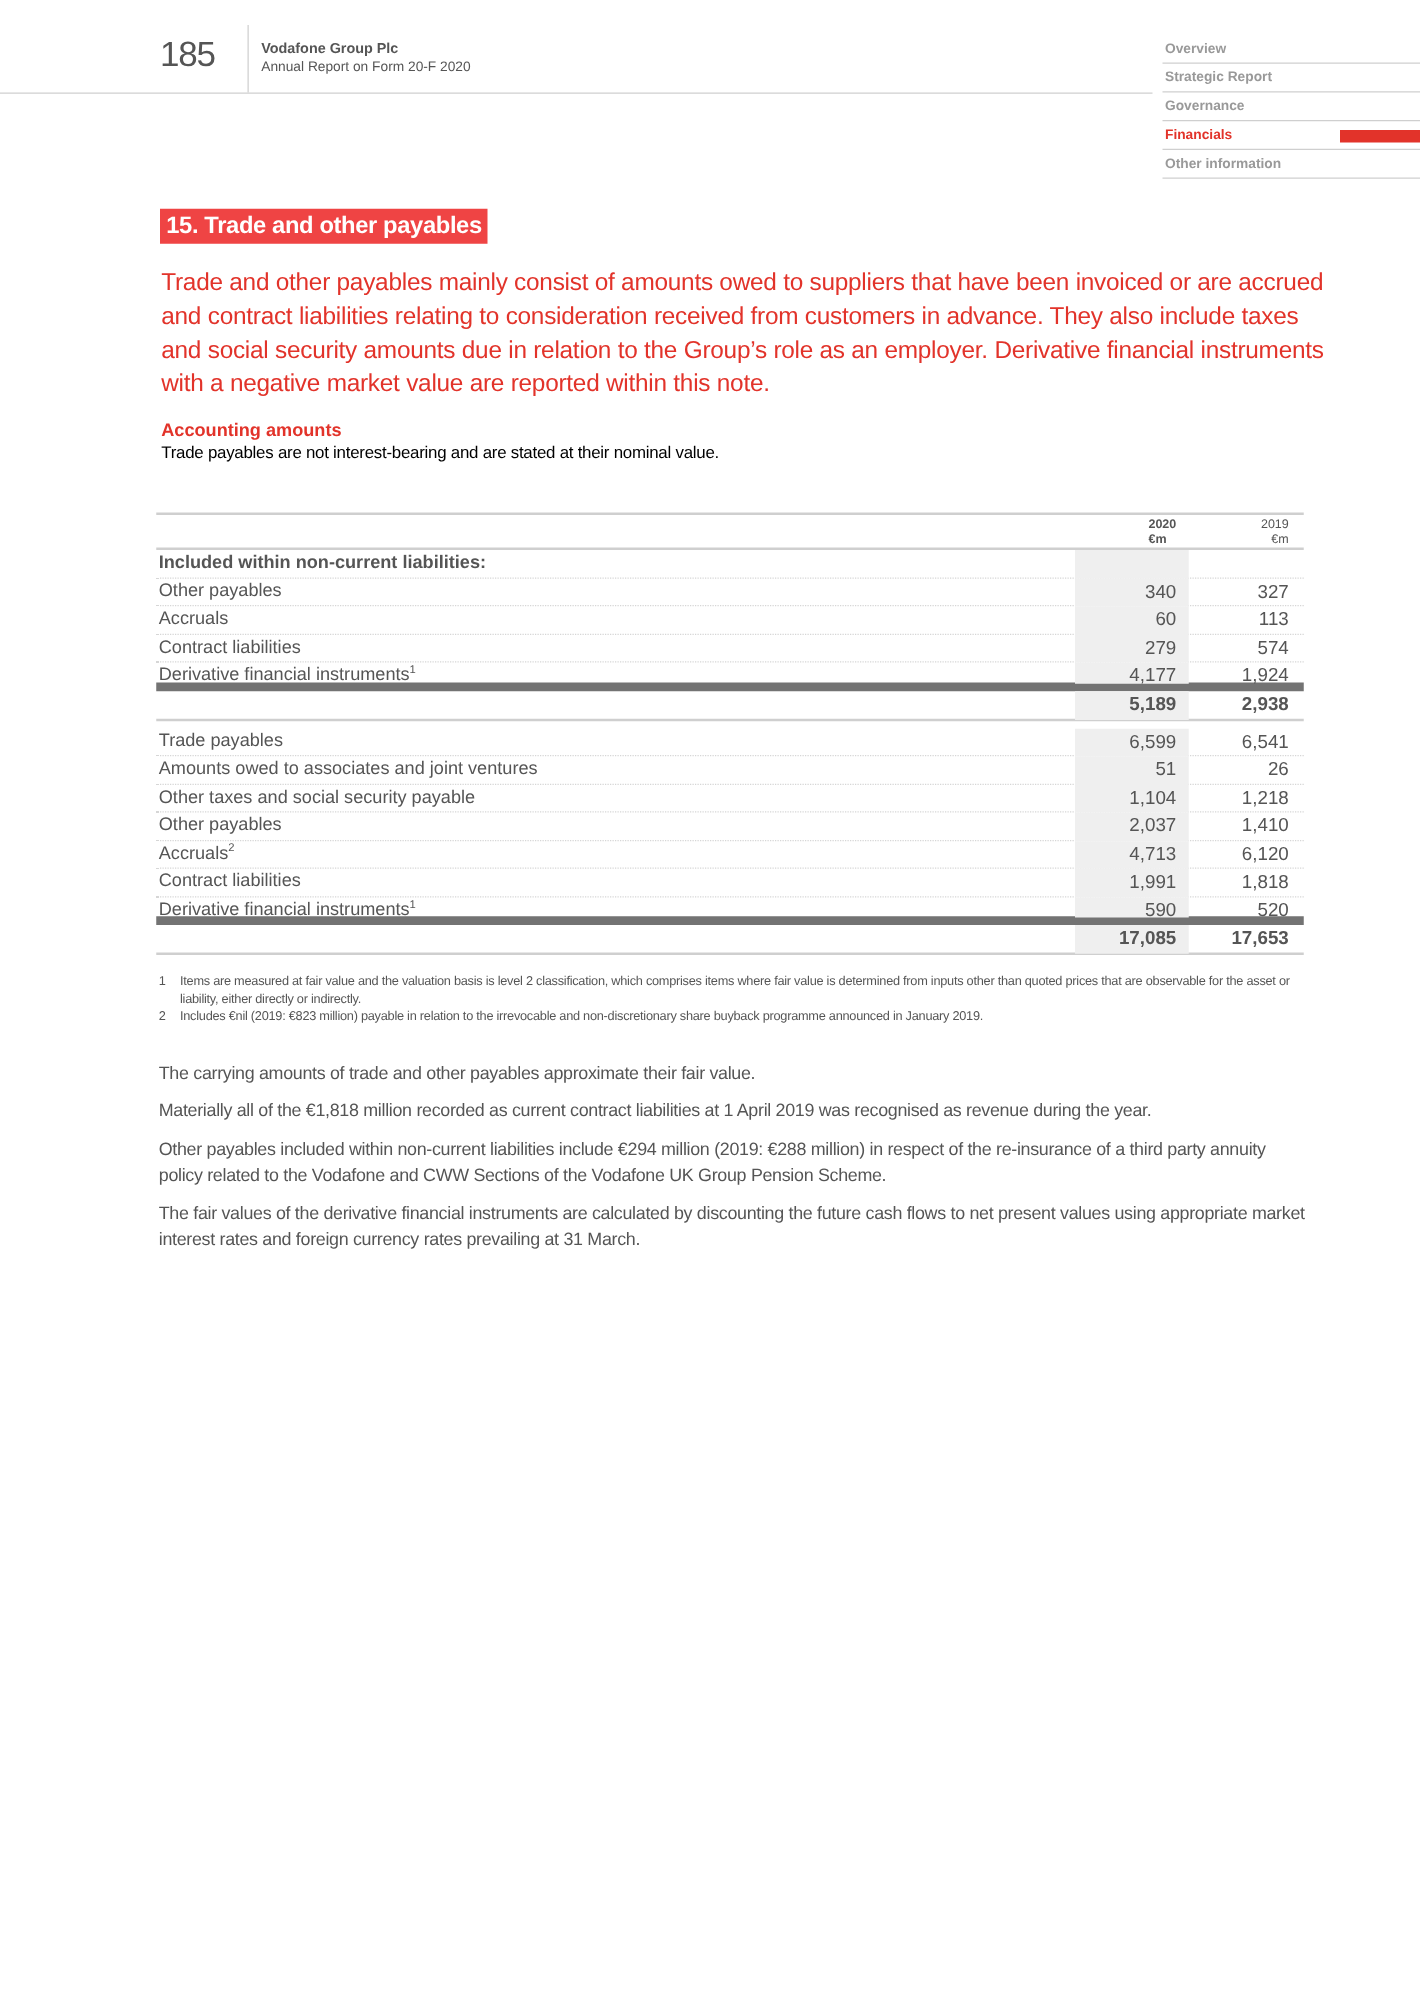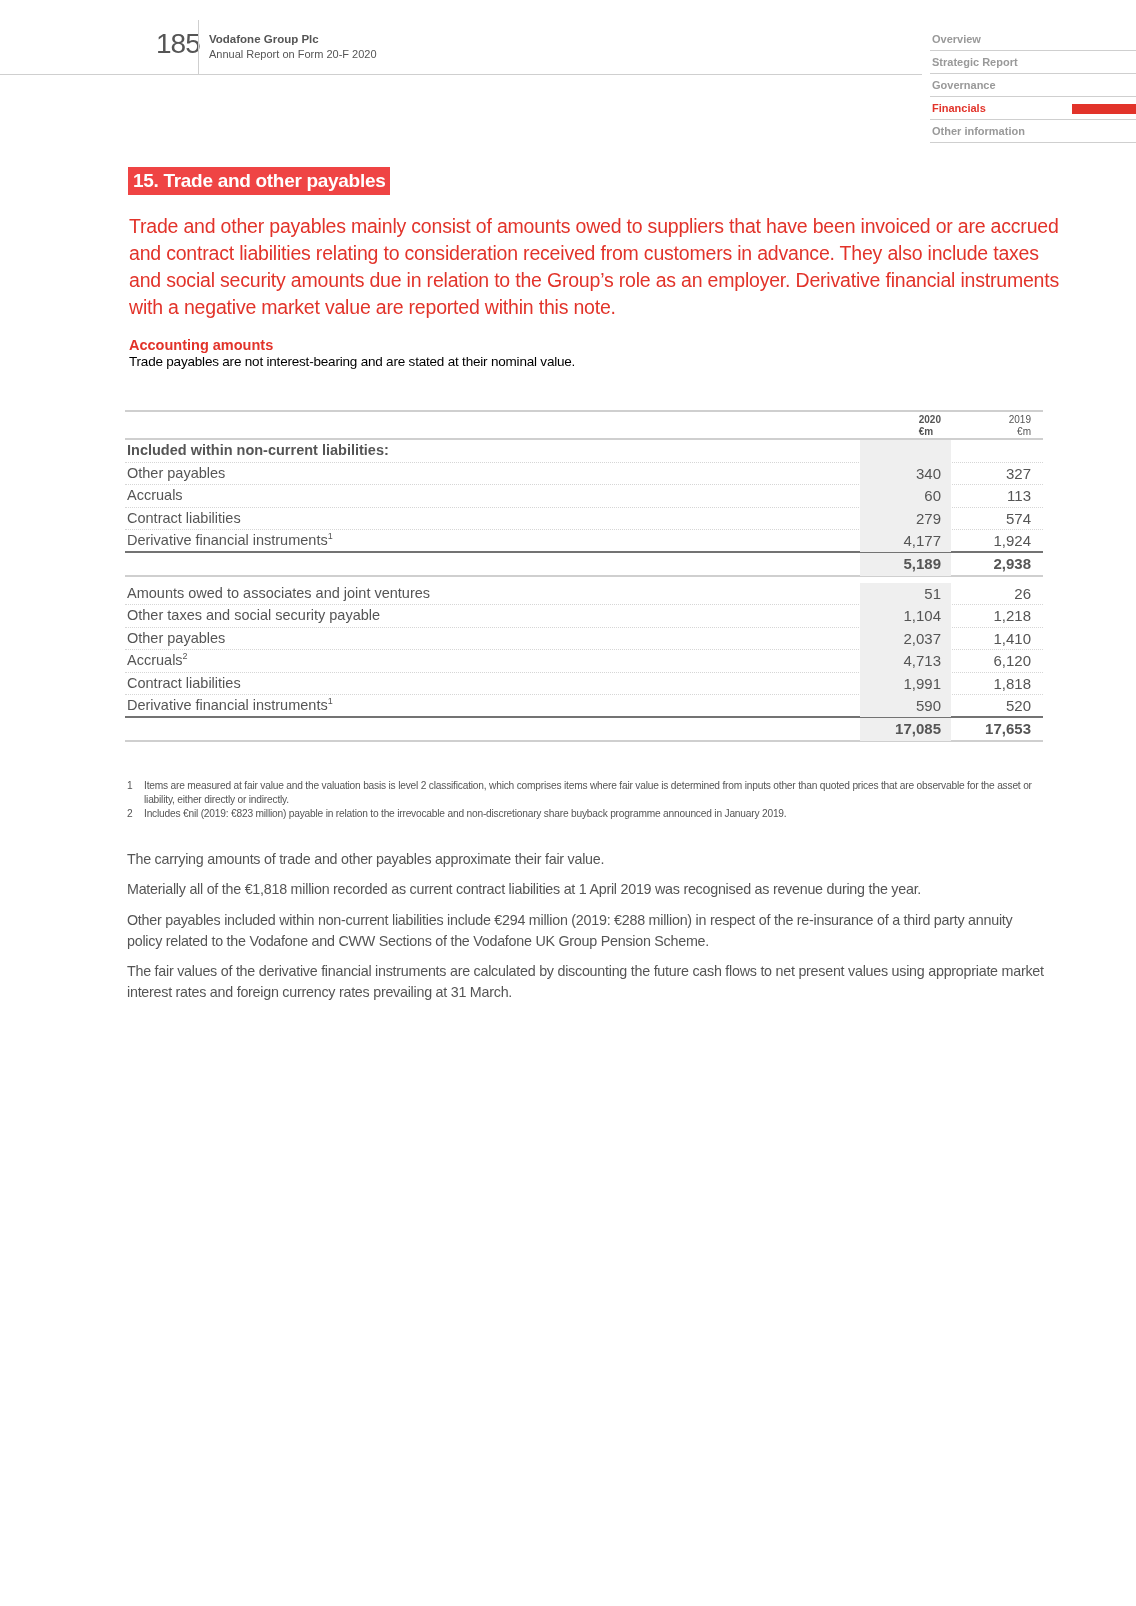--- a/index.html
+++ b/index.html
@@ -1,18 +1,18 @@
 <!DOCTYPE html>
 <html><head>
 <meta charset="utf-8">
 <style>
   html, body { margin:0; padding:0; background:#ffffff; }
   body { width:1136px; height:1606px; position:relative; overflow:hidden;
          font-family:"Liberation Sans", sans-serif; color:#555; }
-  .page-num { position:absolute; left:128px; top:28px; font-size:28px; color:#555; letter-spacing:-1px;margin-left:28px; }
+  .page-num { position:absolute; left:128px; top:28px; font-size:28px; color:#555; letter-spacing:-1px; }
   .vdivider { position:absolute; left:198px; top:20px; width:1px; height:54px; background:#cfcfcf; }
   .company { position:absolute; left:209px; top:33px; font-size:11.5px; font-weight:bold; color:#555; }
   .report { position:absolute; left:209px; top:48px; font-size:11px; color:#555; }
   .top-rule { position:absolute; left:0; top:74px; width:922px; height:1px; background:#cfcfcf; }
   .nav { position:absolute; left:930px; top:28px; width:206px; }
   .nav-item { position:relative; height:23px; border-bottom:1px solid #cfcfcf; font-size:11px; font-weight:bold; color:#999; line-height:22px; padding-left:2px; box-sizing:border-box; cursor:pointer;}
   .nav-item.active { color:#e60000; color:#e2332a; }
   .nav-bar { position:absolute; right:0; top:7px; width:64px; height:10px; background:#e2332a; }
 
   .section-title { position:absolute; left:128px; top:167px; background:#ef4444; color:#fff; font-size:19px; font-weight:bold; padding:3px 5px 3px 5px; letter-spacing:-0.3px; }
@@ -23,21 +23,21 @@
   .tbl { position:absolute; left:125px; top:410px; width:918px; }
   .tbl .top-line { height:2px; background:#cfcfcf; }
   .row { position:relative; height:22.5px; border-bottom:1px dotted #d6d6d6; box-sizing:border-box; }
   .row .lbl { position:absolute; left:2px; top:2px; font-size:14.5px; color:#555; }
   .row .c20 { position:absolute; left:735px; width:91px; top:0; bottom:-1px; background:#efefef; }
   .row .v20 { position:absolute; right:102px; top:2px; font-size:15px; color:#555; text-align:right; }
   .row .v19 { position:absolute; right:12px; top:2px; font-size:15px; color:#555; text-align:right; }
   .row.head .lbl { font-weight:bold; }
   .row.total { border-bottom:2px solid #cfcfcf; height:24px; }
   .row.total .v20, .row.total .v19 { font-weight:bold; }
-  .row.last-detail { border-bottom:2px solid #737373; }
+  .row.last-detail { border-bottom:7px solid #737373; }
   .hdr { position:relative; height:28px; border-bottom:2px solid #cfcfcf; box-sizing:border-box; }
   .hdr .y20 { position:absolute; right:102px; top:2px; font-size:10px; font-weight:bold; color:#555; text-align:left; line-height:12px; }
   .hdr .y19 { position:absolute; right:12px; top:2px; font-size:10px; color:#555; text-align:right; line-height:12px; }
   sup { font-size:9px; line-height:0; }
 
   .notes { position:absolute; left:127px; top:779px; width:920px; font-size:10.2px; color:#555; line-height:14px; letter-spacing:-0.2px;}
   .note { position:relative; padding-left:17px; }
   .note .n { position:absolute; left:0; }
   .para { position:absolute; left:127px; width:930px; font-size:14.3px; color:#555; line-height:21px; letter-spacing:-0.25px; }
 </style>
@@ -108,20 +108,26 @@
       <div class="row total">
         <span class="c20"></span>
         <span class="v20">5,189</span>
         <span class="v19">2,938</span>
       </div>
     </div>
   <div style="height:6px"></div>
   <div id="cur-body">
       <div class="row">
         <span class="c20"></span>
+        <span class="lbl"><span class="">Trade payables</span></span>
+        <span class="v20">6,599</span>
+        <span class="v19">6,541</span>
+      </div>
+      <div class="row">
+        <span class="c20"></span>
         <span class="lbl"><span class="">Amounts owed to associates and joint ventures</span></span>
         <span class="v20">51</span>
         <span class="v19">26</span>
       </div>
       <div class="row">
         <span class="c20"></span>
         <span class="lbl"><span class="">Other taxes and social security payable</span></span>
         <span class="v20">1,104</span>
         <span class="v19">1,218</span>
       </div>

